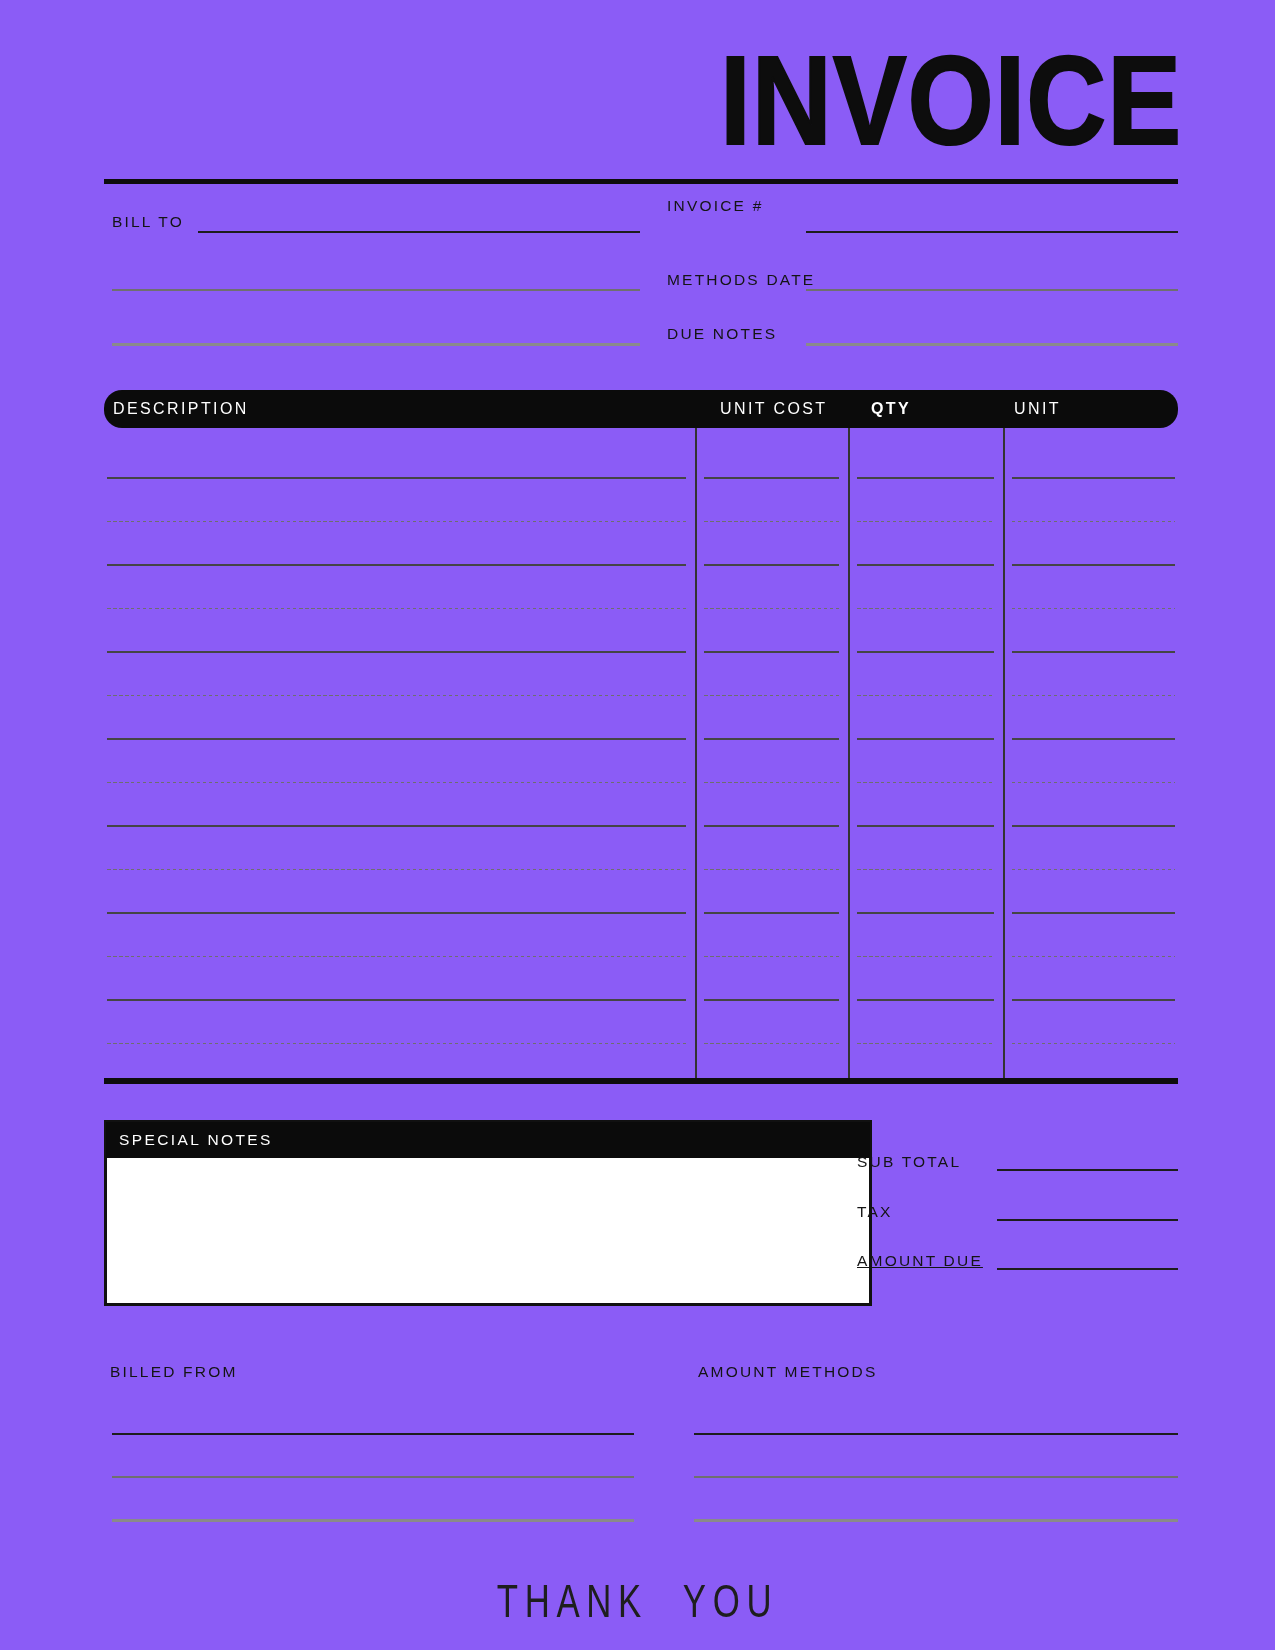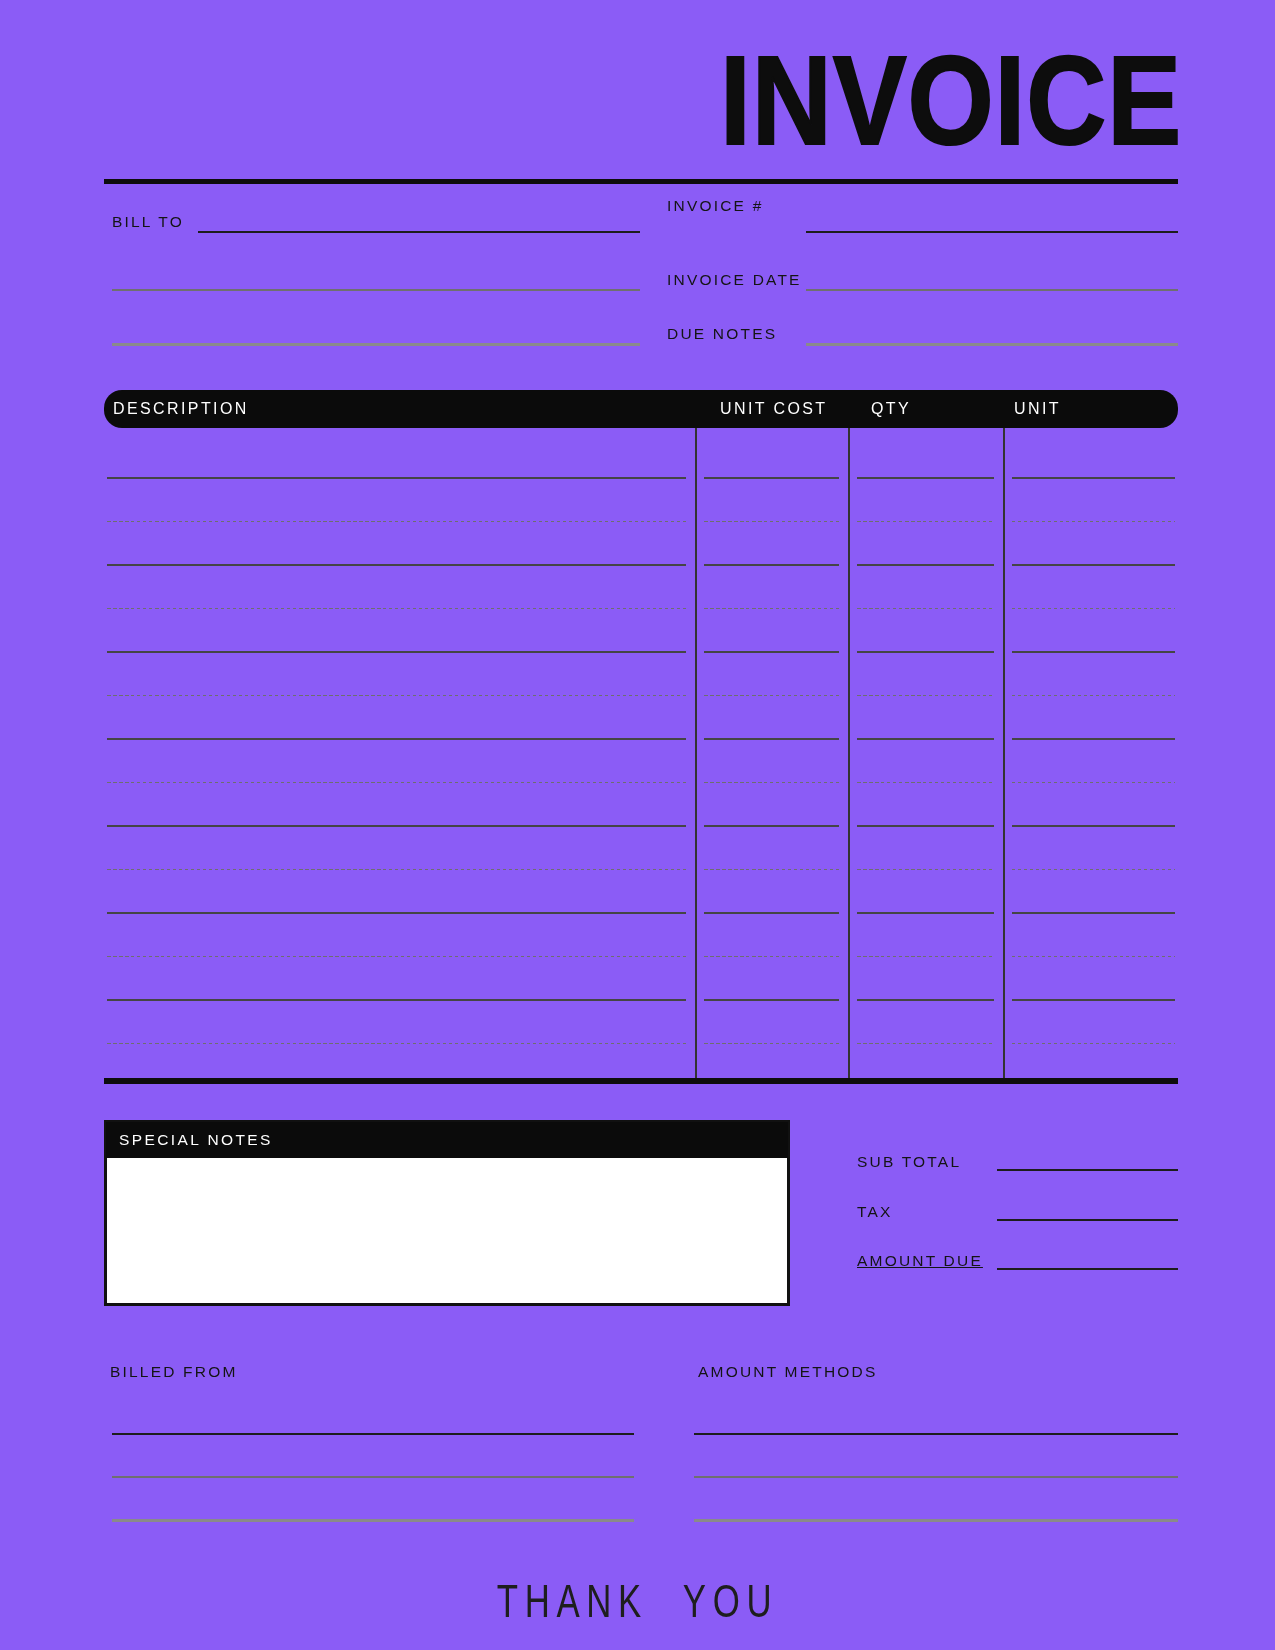--- a/index.html
+++ b/index.html
@@ -58,21 +58,21 @@
   .seg-qty{left:753px;width:137px;}
   .seg-total{left:908px;width:163px;}
   .row-solid .seg{height:1.8px;background:#454545;}
   .row-dashed .seg{
     height:1.6px;
     background:repeating-linear-gradient(90deg,#6e6e6e 0 3.5px,transparent 3.5px 6px);
   }
 
   
   .notes{
-    position:absolute;left:104px;top:1120px;width:686px;height:186px;
+    position:absolute;left:104px;top:1120px;width:768px;height:186px;
     border:3px solid #111111;box-sizing:border-box;background:#ffffff;
   }
   .notes-head{
     position:absolute;left:-1px;top:-1px;right:-1px;height:36px;background:#0b0b0b;
   }
   .notes-head .wlabel{left:13px;line-height:36px;font-size:15.5px;}
   .notes-body{position:absolute;left:0;top:36px;right:0;bottom:0;}
 
   .thankyou{
     position:absolute;left:0;top:1577px;width:100%;
@@ -91,30 +91,30 @@
   <div class="rule rule-top"></div>
 
   <div class="label" style="left:112px;top:212px;">BILL TO</div>
   <div class="line ink2" style="left:198px;top:231px;width:442px;"></div>
   <div class="line gray2" style="left:112px;top:289px;width:528px;"></div>
   <div class="line gray3" style="left:112px;top:343px;width:528px;"></div>
 
   <div class="label" style="left:667px;top:196px;">INVOICE #</div>
   <div class="line ink2" style="left:806px;top:231px;width:372px;"></div>
 
-  <div class="label" style="left:667px;top:270px;">INVOICE DATE</div>
+  <div class="label" style="left:667px;top:270px;">METHODS DATE</div>
   <div class="line gray2" style="left:806px;top:289px;width:372px;"></div>
 
   <div class="label" style="left:667px;top:324px;">DUE NOTES</div>
   <div class="line gray3" style="left:806px;top:343px;width:372px;"></div>
 
   <div class="thead">
     <span class="wlabel" style="left:9px;">DESCRIPTION</span>
     <span class="wlabel" style="left:616px;">UNIT COST</span>
-    <span class="wlabel" style="left:767px;">QTY</span>
+    <span class="wlabel" style="left:767px;font-weight:bold;">QTY</span>
     <span class="wlabel" style="left:910px;">UNIT</span>
   </div>
 
   <div class="tbody" id="items-body">
     <div class="vline" style="left:591px;"></div>
     <div class="vline" style="left:744px;"></div>
     <div class="vline" style="left:899px;"></div>
   <div class="row-line row-solid" style="top: 49px;">
         <div class="seg seg-description"></div>
         <div class="seg seg-unit-cost"></div>

